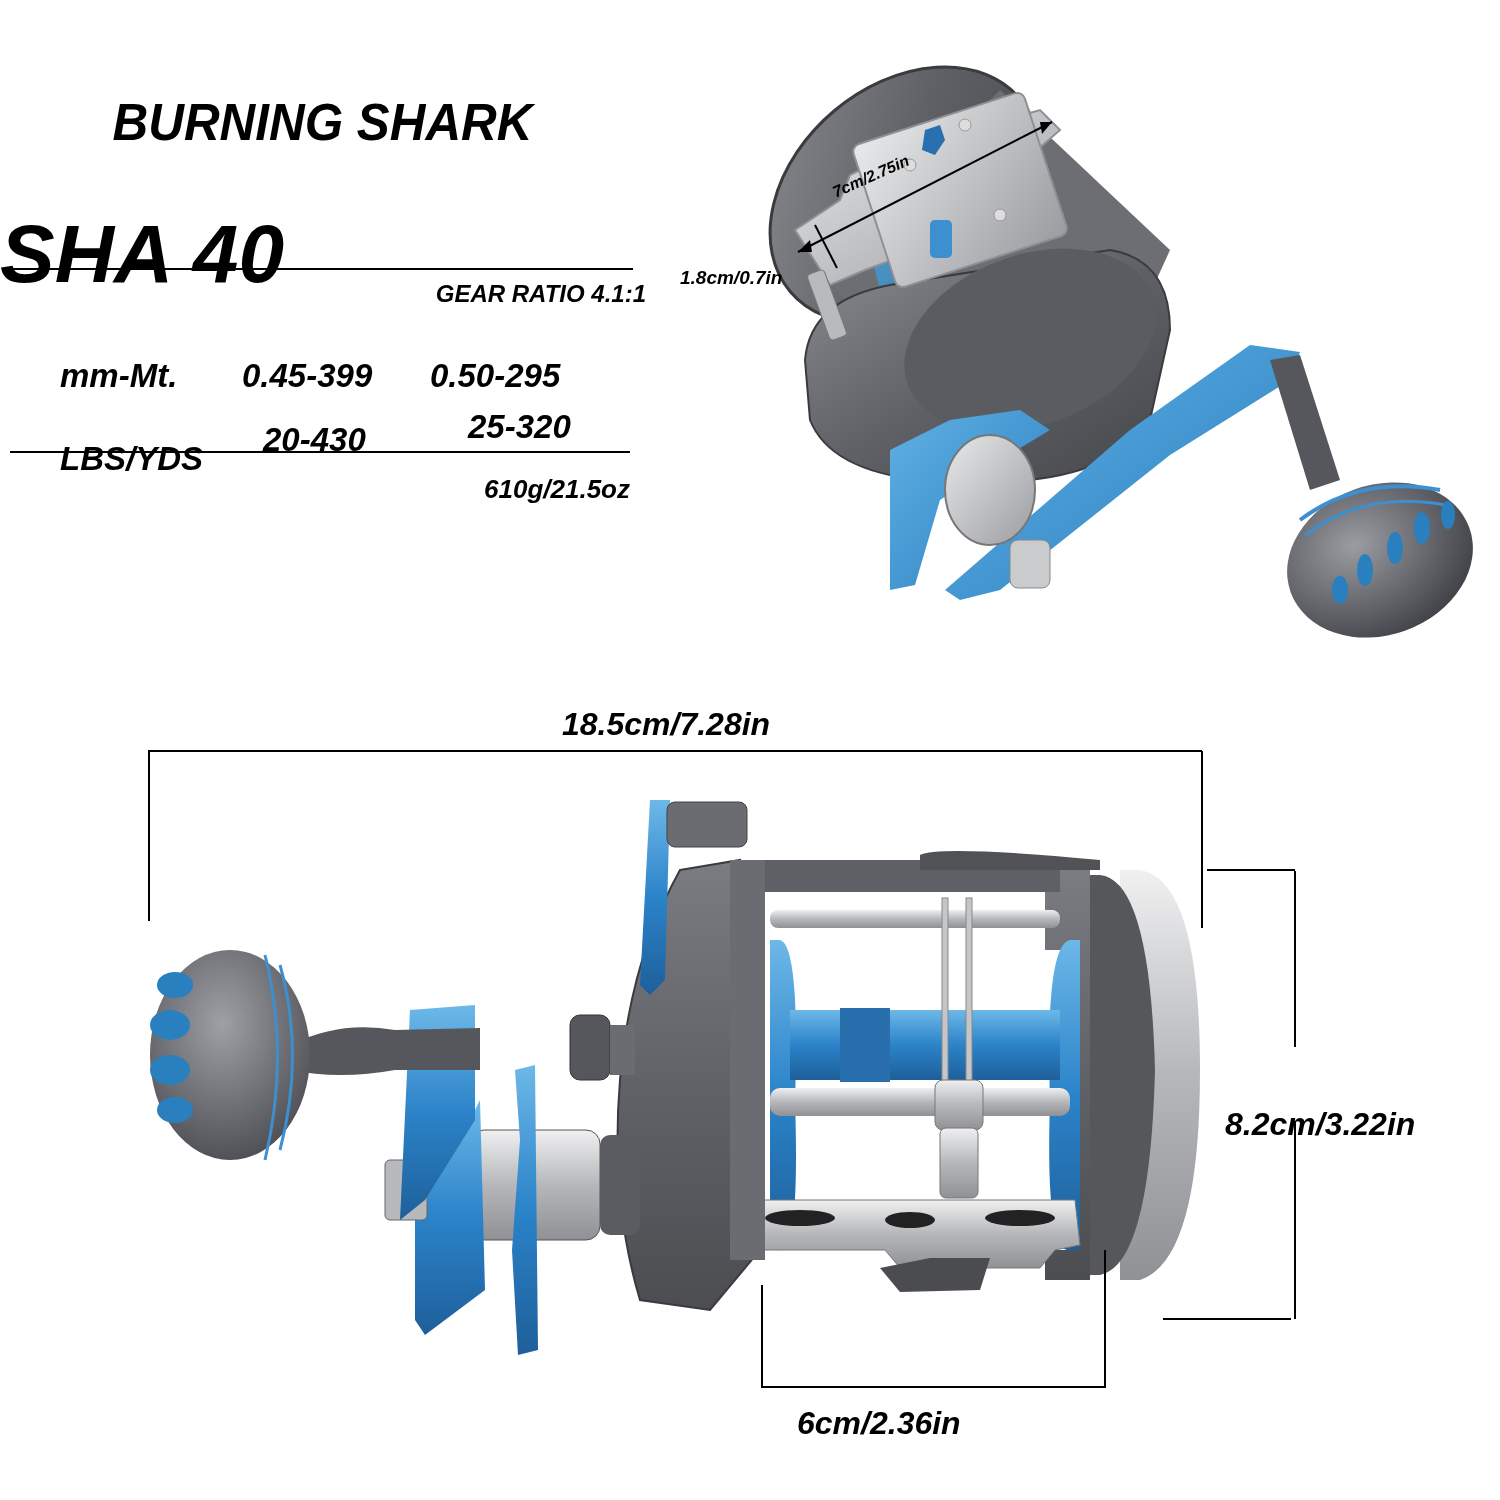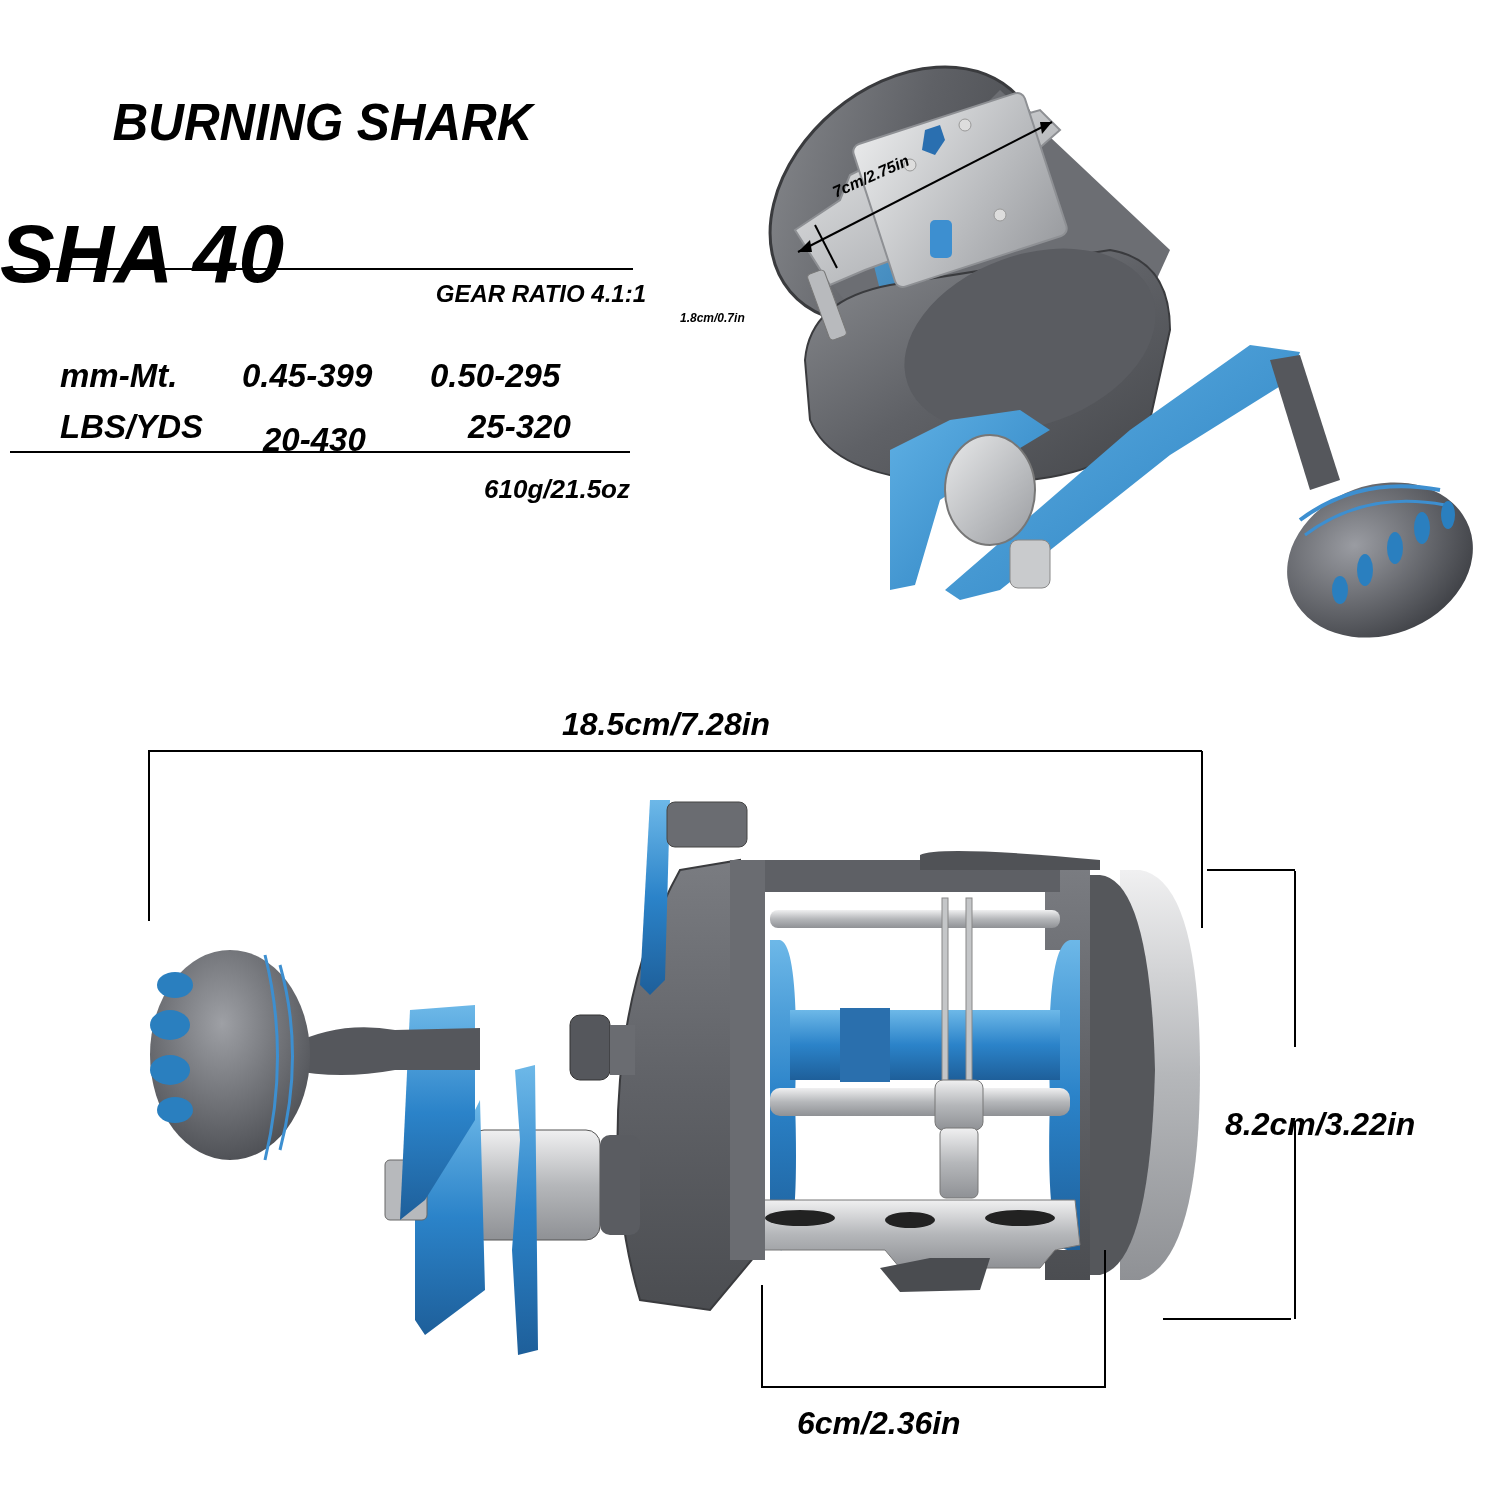--- a/index.html
+++ b/index.html
@@ -25,21 +25,21 @@
 <div class="abs spec-text model">SHA 40</div>
 <div class="abs rule" style="left:13px; top:268px; width:620px;"></div>
 <div class="abs spec-text gear">GEAR RATIO 4.1:1</div>
 
 <div class="abs spec-text spec-row" style="top:357px; width:560px; height:40px;">
   <span style="left:0;">mm-Mt.</span>
   <span style="left:182px;text-align:center;">0.45-399</span>
   <span style="left:370px;">0.50-295</span>
 </div>
 <div class="abs spec-text spec-row" style="top:408px; width:560px; height:40px;">
-  <span style="left:0;">LBS/YDS</span>
+  <span style="left:0;margin-top:32px;">LBS/YDS</span>
   <span style="left:203px;margin-top:13px;">20-430</span>
   <span style="left:408px;">25-320</span>
 </div>
 <div class="abs rule" style="left:10px; top:451px; width:620px;"></div>
 <div class="abs spec-text weight">610g/21.5oz</div>
 
 <svg width="800" height="650" viewBox="0 0 800 650" style="left:700px; top:0;">
   <defs>
     <linearGradient id="gGray" x1="0" y1="0" x2="1" y2="1">
       <stop offset="0" stop-color="#8a8c90"></stop>
@@ -97,21 +97,21 @@
   <ellipse cx="695" cy="548" rx="8" ry="16" fill="#2a7fbf"></ellipse>
   <ellipse cx="722" cy="528" rx="8" ry="16" fill="#2a7fbf"></ellipse>
   <ellipse cx="748" cy="515" rx="7" ry="14" fill="#2a7fbf"></ellipse>
 
   <line x1="98" y1="252" x2="352" y2="122" stroke="#000" stroke-width="2"></line>
   <polygon points="98,252 110,240 112,252" fill="#000"></polygon>
   <polygon points="352,122 340,122 342,134" fill="#000"></polygon>
   <line x1="115" y1="225" x2="137" y2="268" stroke="#000" stroke-width="2"></line>
 </svg>
 <div class="abs" style="left:830px; top:185px; font-weight:bold; font-style:italic; font-size:16px; transform:rotate(-24deg); transform-origin:left top; white-space:nowrap;">7cm/2.75in</div>
-<div class="abs" style="left:680px; top:267px; font-weight:bold; font-style:italic; font-size:12px; white-space:nowrap;margin-top:44px;">1.8cm/0.7in</div>
+<div class="abs" style="left:680px; top:267px; font-weight:bold; font-style:italic; font-size:19px; white-space:nowrap;">1.8cm/0.7in</div>
 
 <svg width="1100" height="620" viewBox="0 0 1100 620" style="left:140px; top:780px;">
   <defs>
     <linearGradient id="sGray" x1="0" y1="0" x2="0" y2="1">
       <stop offset="0" stop-color="#7a7c81"></stop>
       <stop offset="0.5" stop-color="#606267"></stop>
       <stop offset="1" stop-color="#4b4d51"></stop>
     </linearGradient>
     <linearGradient id="sSilver" x1="0" y1="0" x2="0" y2="1">
       <stop offset="0" stop-color="#f0f0f1"></stop>

